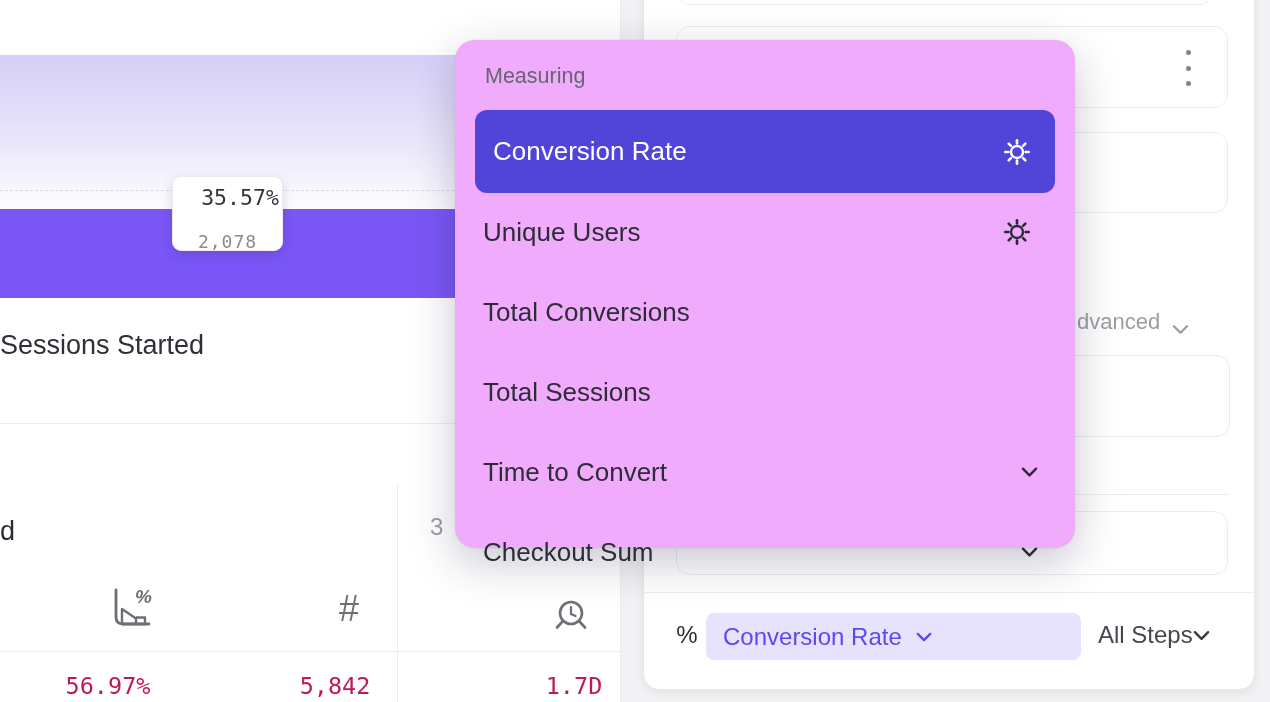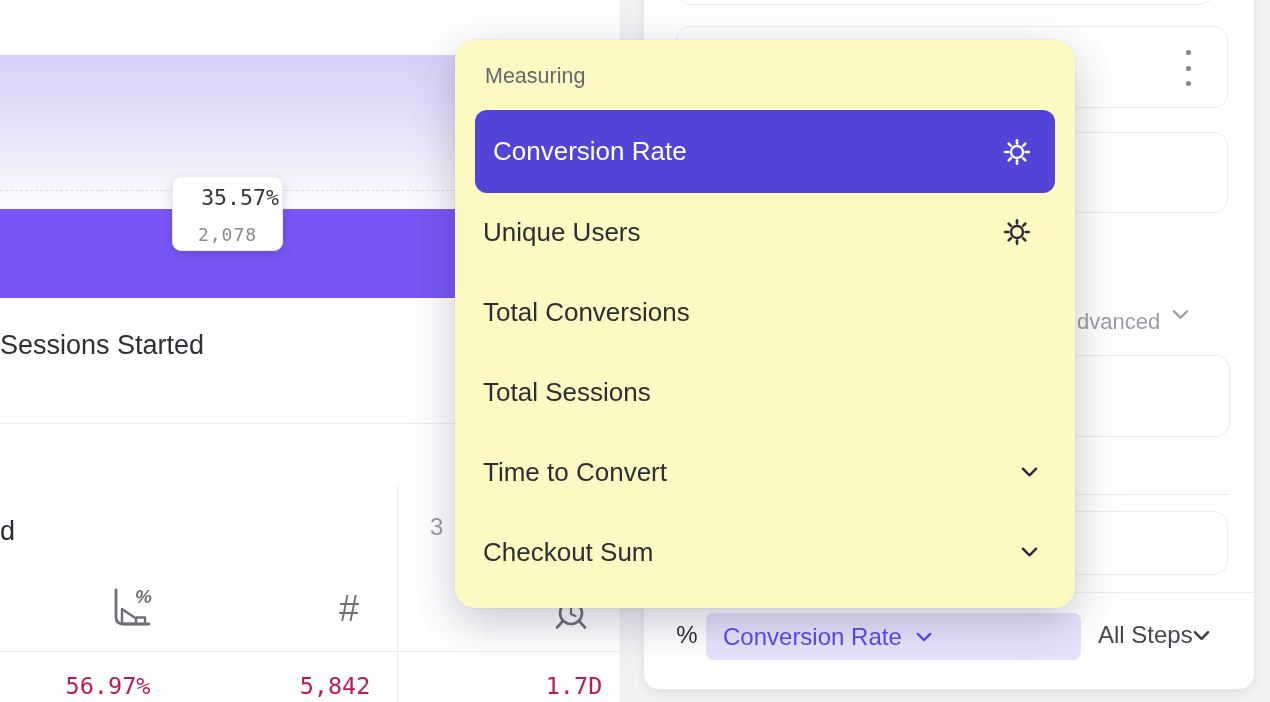--- a/index.html
+++ b/index.html
@@ -9,21 +9,21 @@
 
   
   .left-card{left:0;top:0;width:620px;height:702px;background:#fff;border-right:1.5px solid #ebebee;}
   .band{left:0;top:55px;width:610px;height:154px;background:linear-gradient(180deg,#d7cff7 0%,#eae6fb 55%,#fdfdff 100%);}
   .dash{left:0;width:610px;height:0;border-top:1.5px dashed #d8d8e1;}
   .dash1{top:85px;} .dash2{top:190px;}
   .bar{left:0;top:209px;width:610px;height:89px;background:#7a56f6;}
   .tooltip{left:172px;top:176px;width:109px;height:73px;background:#fff;border:1px solid #ececf0;border-radius:9px;
            box-shadow:0 4px 12px rgba(20,20,40,.15);text-align:center;z-index:5;}
   .tt-rate{margin-top:8px;font-size:21.5px;color:#34343c;margin-left:25px;}
-  .tt-count{margin-top:14px;font-size:18px;color:#8a8a92;letter-spacing:1px;}
+  .tt-count{margin-top:21px;font-size:18px;color:#8a8a92;letter-spacing:1px;}
   .step-title{left:0;top:330px;font-size:27px;font-weight:500;color:#2f2f37;white-space:nowrap;}
   .hline{height:0;border-top:1.5px solid #ededf0;}
   .div-423{left:0;top:423px;width:620px;}
   .div-651{left:0;top:651px;width:620px;}
   .vline{width:0;border-left:1.5px solid #ededf0;}
   .col-div{left:397px;top:485px;height:217px;}
   .partial-step{left:0;top:516px;font-size:27px;font-weight:500;color:#2c2c34;}
   .next-step-num{left:430px;top:513px;font-size:24px;color:#9b9ba3;}
   .metric-icon{color:#6f6f77;}
   .hash{left:325px;top:588px;width:48px;text-align:center;font-size:36px;font-weight:400;color:#6f6f77;}
@@ -34,32 +34,32 @@
   .right-panel{left:643px;top:-16px;width:612px;height:706px;background:#fff;border:1px solid #e9e9ed;
                border-radius:0 0 16px 16px;box-shadow:0 3px 8px rgba(30,30,40,.07);box-sizing:border-box;}
   .step-card{background:#fff;border:1.5px solid #ececf0;border-radius:14px;box-sizing:border-box;}
   .card1{left:678px;top:-28px;width:534px;height:33px;border-radius:12px;}
   .card2{left:676px;top:26px;width:552px;height:82px;}
   .card3{left:676px;top:132px;width:552px;height:81px;}
   .card4{left:676px;top:355px;width:554px;height:82px;}
   .card5{left:676px;top:511px;width:552px;height:64px;}
   .kebab{left:1175px;top:50px;width:26px;height:36px;display:flex;flex-direction:column;align-items:center;justify-content:space-between;cursor:pointer;}
   .kebab i{width:5px;height:5px;border-radius:50%;background:#84848c;}
-  .advanced{left:1077px;top:309px;font-size:22px;color:#9c9ca4;display:flex;align-items:flex-start;gap:12px;cursor:pointer;}
+  .advanced{left:1077px;top:309px;font-size:22px;color:#9c9ca4;display:flex;align-items:flex-end;gap:12px;cursor:pointer;}
   .mid-div{left:662px;top:494px;width:568px;}
   .footer-div{left:643px;top:592px;width:612px;}
   .pct{left:672px;top:621px;width:30px;text-align:center;font-size:24px;color:#2c2c34;}
   .chip{left:706px;top:613px;width:375px;height:47px;border-radius:8px;background:#e7e3fc;display:flex;align-items:center;
         gap:14px;padding-left:17px;box-sizing:border-box;color:#5b49f1;cursor:pointer;}
   .chip-label{font-size:24px;font-weight:500;}
   .all-steps{left:1098px;top:621px;display:flex;align-items:center;font-size:24px;color:#46464e;cursor:pointer;}
   .all-steps .chev{color:#3c3c44;}
 
   
-  .dropdown{left:455px;top:40px;width:620px;height:568px;background:#fef9c3;border-radius:20px;z-index:20;
+  .dropdown{left:455px;top:40px;width:620px;height:508px;background:#f0abfc;border-radius:20px;z-index:20;
             box-shadow:0 14px 44px rgba(35,30,70,.25),0 0 0 1px rgba(0,0,0,.03);}
   .dd-label{position:absolute;left:30px;top:24px;font-size:21.5px;color:#66666e;}
   .dd-selected{position:absolute;left:20px;top:70px;width:580px;height:83px;border-radius:12px;background:#5144d8;
                display:flex;align-items:center;color:#fff;cursor:pointer;}
   .dd-selected .lbl{padding-left:18px;font-size:26px;font-weight:500;}
   .dd-item{position:absolute;left:0;width:620px;height:80px;display:flex;align-items:center;padding-left:28px;
            box-sizing:border-box;font-size:26px;font-weight:500;color:#2d2d35;cursor:pointer;}
   .gear{position:absolute;top:50%;transform:translateY(-50%);}
   .gear-sel{left:528px;color:#fff;}
   .gear-item{left:548px;color:#2b2b33;}

